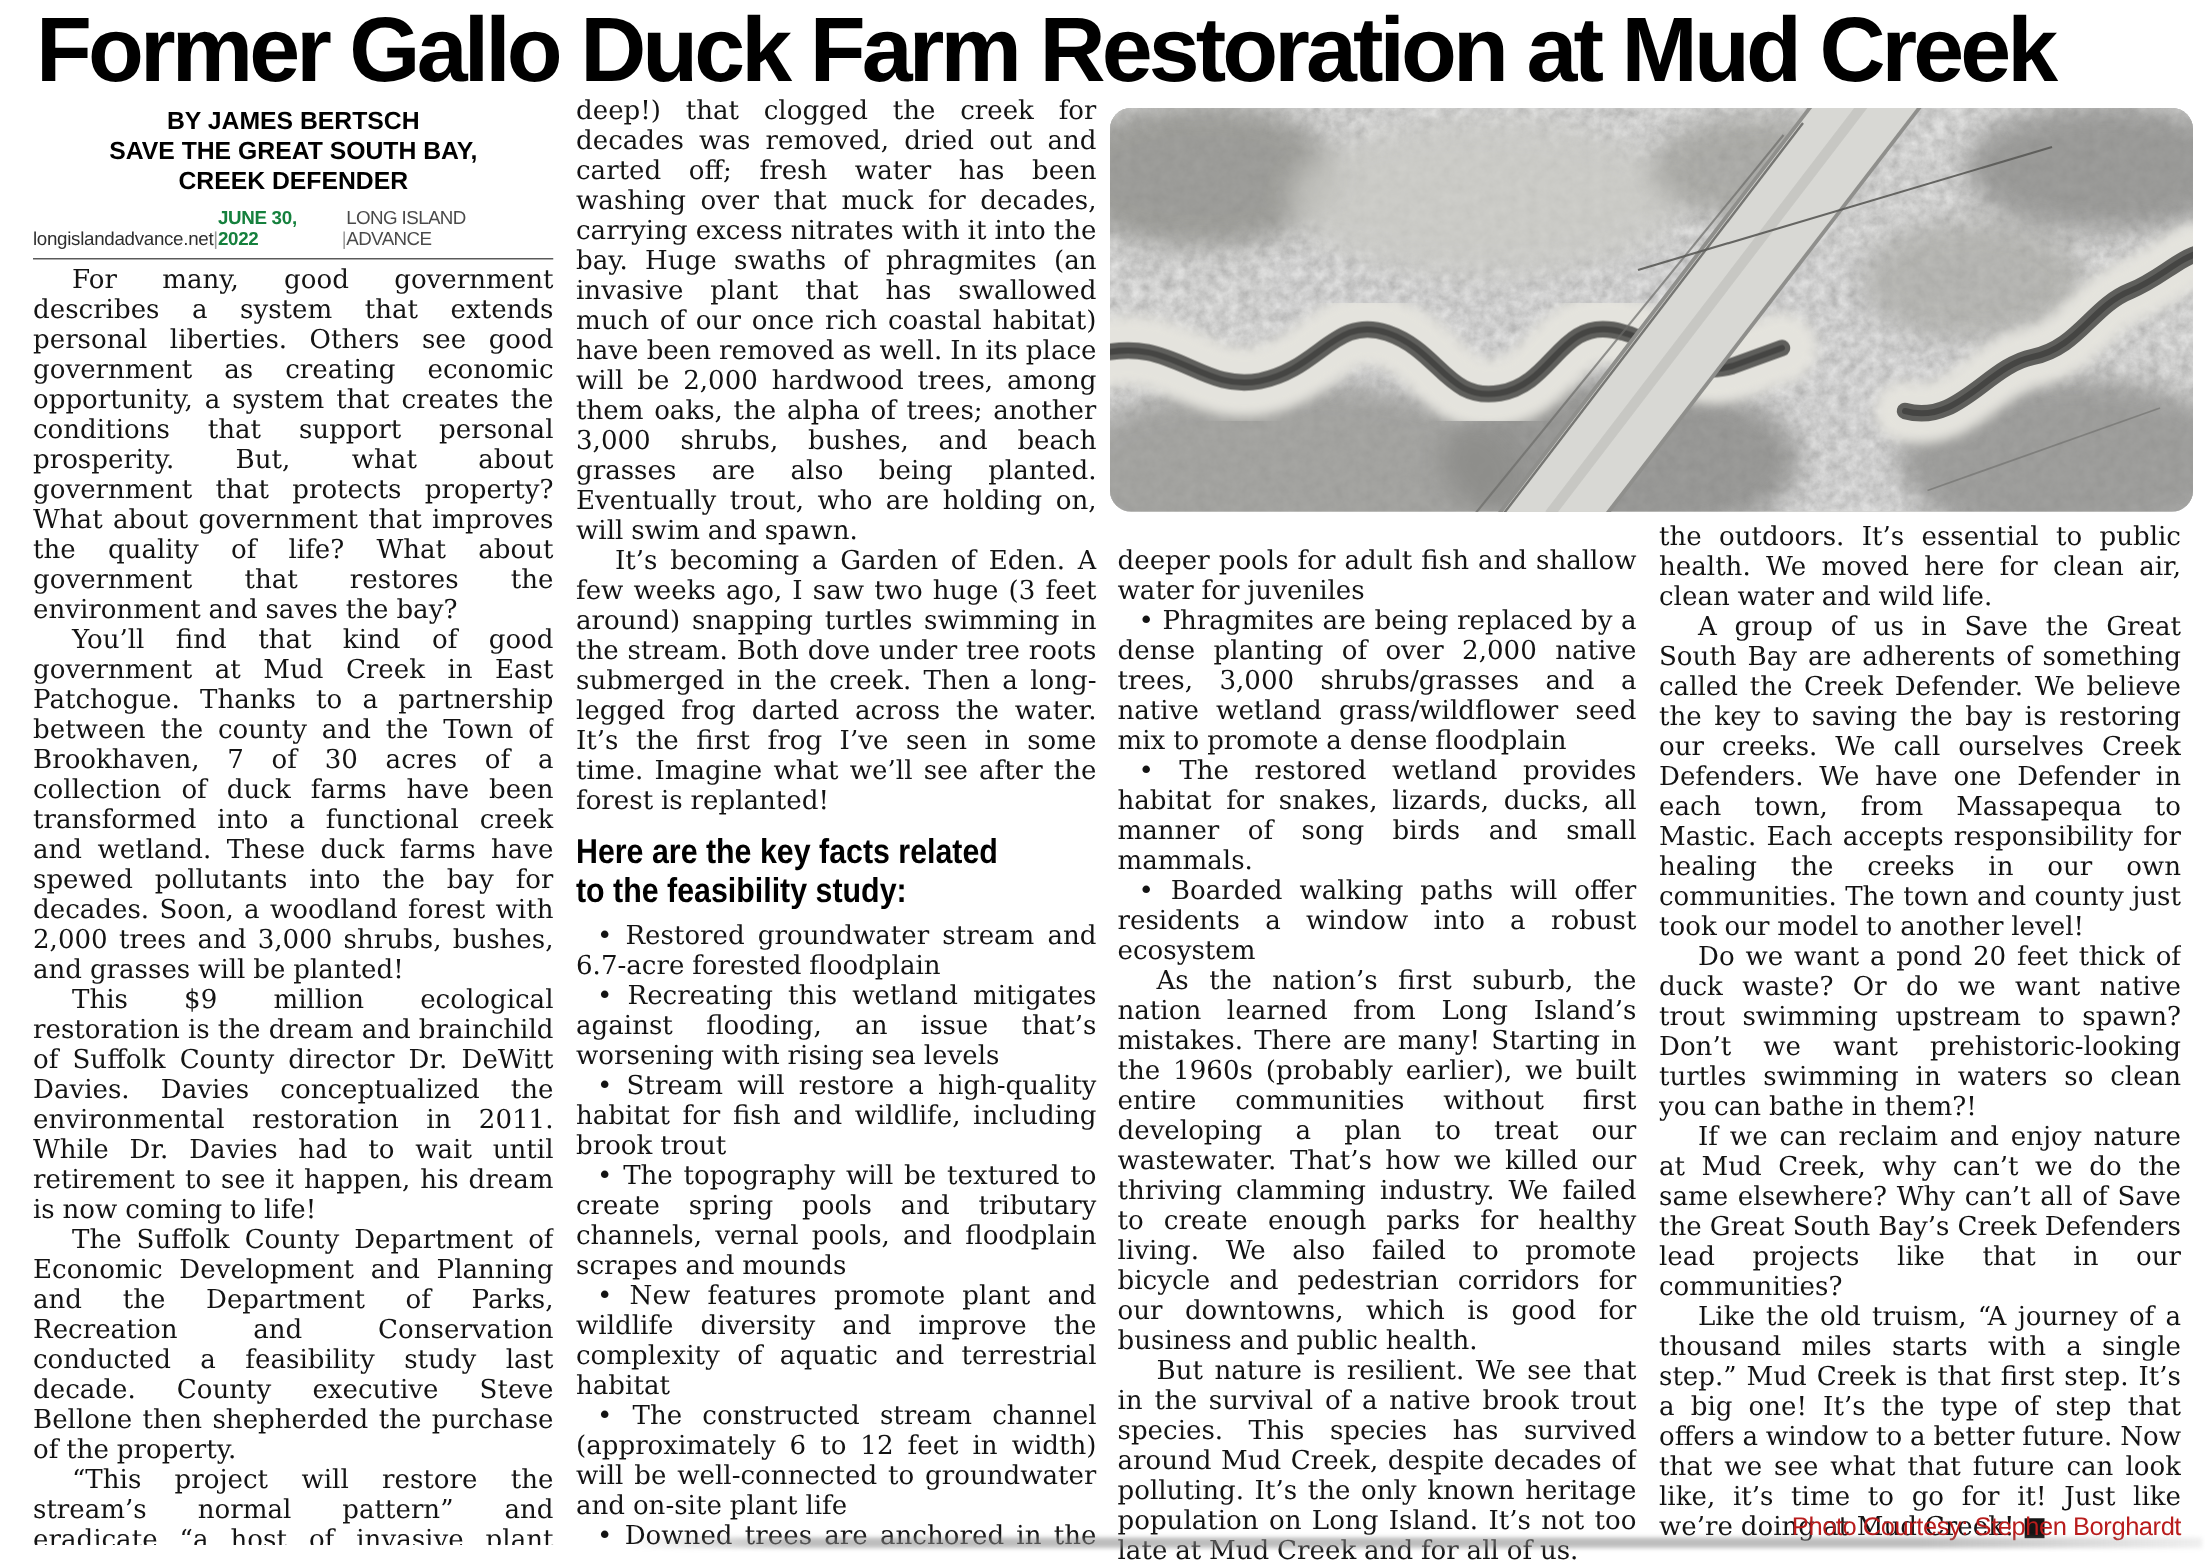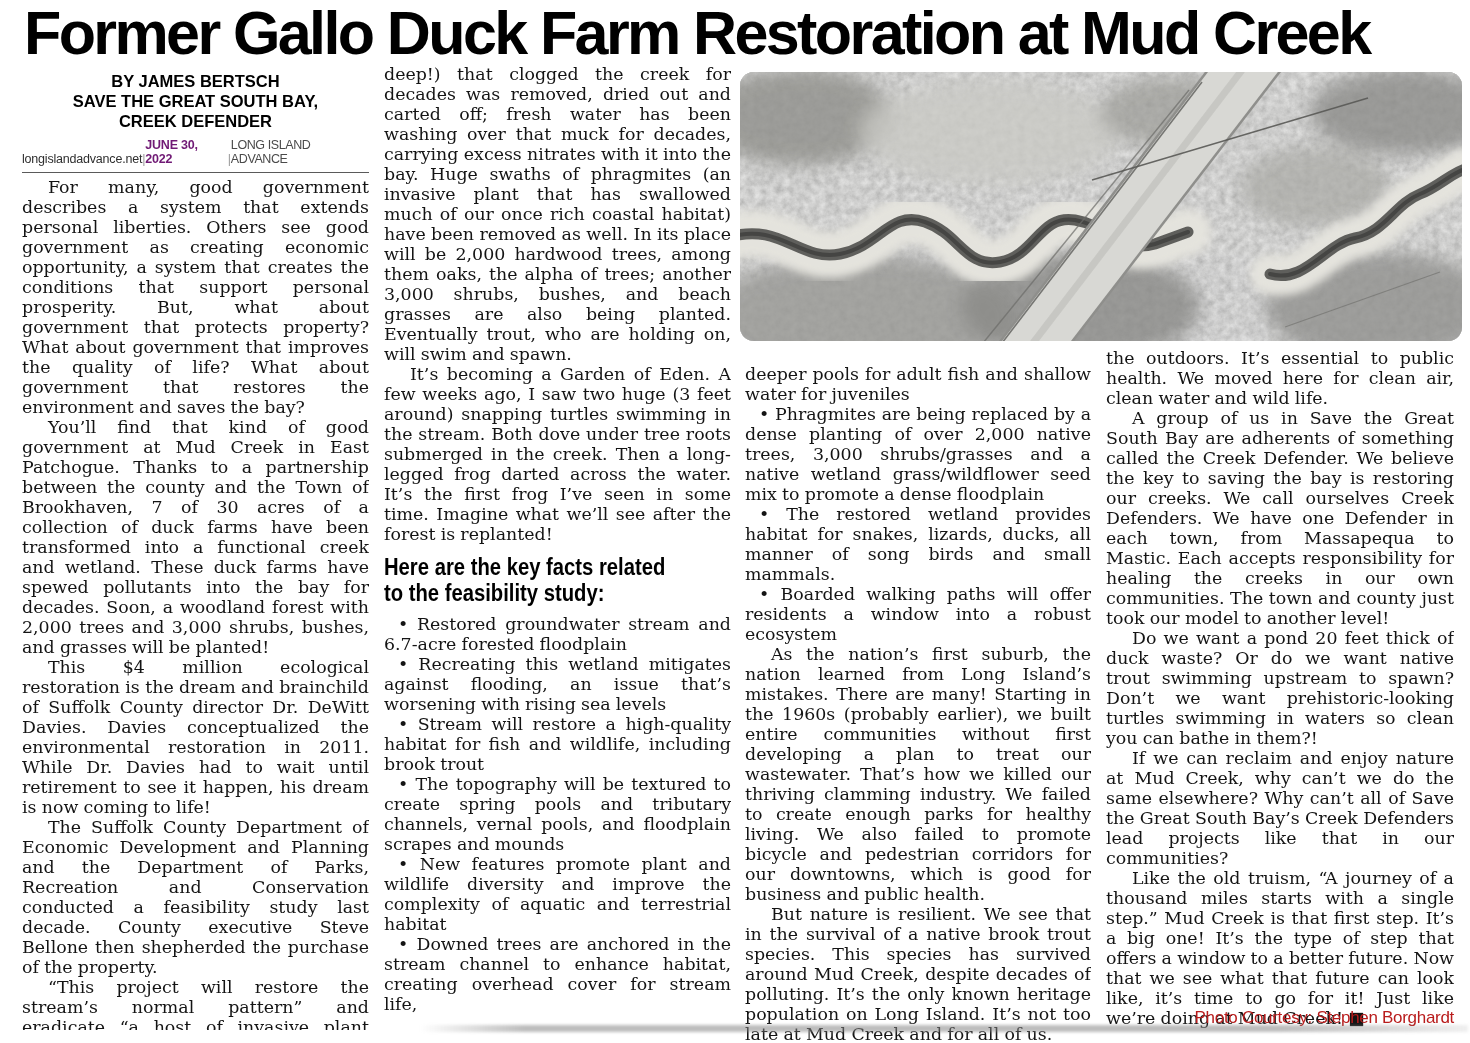--- a/index.html
+++ b/index.html
@@ -22,21 +22,21 @@
   .byline{
     text-align:center;font-family:"Liberation Sans", sans-serif;
     font-weight:700;font-size:16.5px;line-height:20px;color:#000;padding-top:5px;
   }
   .meta{
     display:flex;justify-content:space-between;align-items:flex-end;
     font-family:"Liberation Sans", sans-serif;font-size:12.5px;letter-spacing:-0.2px;
     color:#3c3c3c;border-bottom:1.5px solid #5a5a5a;
     padding:7px 0 6px 0;margin-bottom:4px;
   }
-  .meta .date{font-weight:700;color:#701a75;}
+  .meta .date{font-weight:700;color:#15803d;}
   .meta .sep{color:#9a9a9a;font-weight:400;}
   .meta .site{color:#2e2e2e;}
   .meta .pub{color:#4a4a4a;letter-spacing:-0.4px;}
 
   .body p{
     margin:0;font-size:17.4px;line-height:20px;text-align:justify;
     hyphens:auto;-webkit-hyphens:auto;word-spacing:-0.3px;
   }
   p.in{text-indent:26px;}
   p.noin{text-indent:0;}
@@ -83,41 +83,42 @@
     <div class="meta">
       <span class="site">longislandadvance.net</span>
       <span class="sep">|</span>
       <span class="date">JUNE 30, 2022</span>
       <span class="sep">|</span>
       <span class="pub">LONG ISLAND ADVANCE</span>
     </div>
     <div class="body">
         <p class="in">For many, good government describes a system that extends personal liberties. Others see good government as creating economic opportunity, a system that creates the conditions that support personal prosperity. But, what about government that protects property? What about government that improves the quality of life? What about government that restores the environment and saves the bay?</p>
         <p class="in">You’ll find that kind of good government at Mud Creek in East Patchogue. Thanks to a partnership between the county and the Town of Brookhaven, 7 of 30 acres of a collection of duck farms have been transformed into a functional creek and wetland. These duck farms have spewed pollutants into the bay for decades. Soon, a woodland forest with 2,000 trees and 3,000 shrubs, bushes, and grasses will be planted!</p>
-        <p class="in">This $4 million ecological restoration is the dream and brainchild of Suffolk County director Dr. DeWitt Davies. Davies conceptualized the environmental restoration in 2011. While Dr. Davies had to wait until retirement to see it happen, his dream is now coming to life!</p>
+        <p class="in">This $9 million ecological restoration is the dream and brainchild of Suffolk County director Dr. DeWitt Davies. Davies conceptualized the environmental restoration in 2011. While Dr. Davies had to wait until retirement to see it happen, his dream is now coming to life!</p>
         <p class="in">The Suffolk County Department of Economic Development and Planning and the Department of Parks, Recreation and Conservation conducted a feasibility study last decade. County executive Steve Bellone then shepherded the purchase of the property.</p>
         <p class="in">“This project will restore the stream’s normal pattern” and eradicate “a host of invasive plant life,” former Legis. Robert Calarco said at the time. Calarco is now a regional leader with the NYS Department of Environmental Conservation.</p>
       </div>
   </div>
 
   <div class="col" id="col2">
     <div class="body">
         <p class="noin">deep!) that clogged the creek for decades was removed, dried out and carted off; fresh water has been washing over that muck for decades, carrying excess nitrates with it into the bay. Huge swaths of phragmites (an invasive plant that has swallowed much of our once rich coastal habitat) have been removed as well. In its place will be 2,000 hardwood trees, among them oaks, the alpha of trees; another 3,000 shrubs, bushes, and beach grasses are also being planted.  Eventually trout, who are holding on, will swim and spawn.</p>
         <p class="in">It’s becoming a Garden of Eden. A few weeks ago, I saw two huge (3 feet around) snapping turtles swimming in the stream. Both dove under tree roots submerged in the creek. Then a long-legged frog darted across the water. It’s the first frog I’ve seen in some time. Imagine what we’ll see after the forest is replanted!</p>
       </div>
     <h2 class="subhead">
       <div>Here are the key facts related</div>
       <div>to the feasibility study:</div>
     </h2>
     <div class="body">
         <p class="bullet">•  Restored groundwater stream and 6.7-acre forested floodplain</p>
         <p class="bullet">•  Recreating this wetland mitigates against flooding, an issue that’s worsening with rising sea levels</p>
         <p class="bullet">•  Stream will restore a high-quality habitat for fish and wildlife, including brook trout</p>
         <p class="bullet">•  The topography will be textured to create spring pools and tributary channels, vernal pools, and floodplain scrapes and mounds</p>
         <p class="bullet">• New features promote plant and wildlife diversity and improve the complexity of aquatic and terrestrial habitat</p>
+        <p class="bullet">•  The constructed stream channel (approximately 6 to 12 feet in width) will be well-connected to groundwater and on-site plant life</p>
         <p class="bullet">•  Downed trees are anchored in the stream channel to enhance habitat, creating overhead cover for stream life,</p>
       </div>
   </div>
 
   <div class="col" id="col3">
     <div class="body">
         <p class="noin">deeper pools for adult fish and shallow water for juveniles</p>
         <p class="bullet">•  Phragmites are being replaced by a dense planting of over 2,000 native trees, 3,000 shrubs/grasses and a native wetland grass/wildflower seed mix to promote a dense floodplain</p>
         <p class="bullet">• The restored wetland provides habitat for snakes, lizards, ducks, all manner of song birds and small mammals.</p>
         <p class="bullet">• Boarded walking paths will offer residents a window into a robust ecosystem</p>

